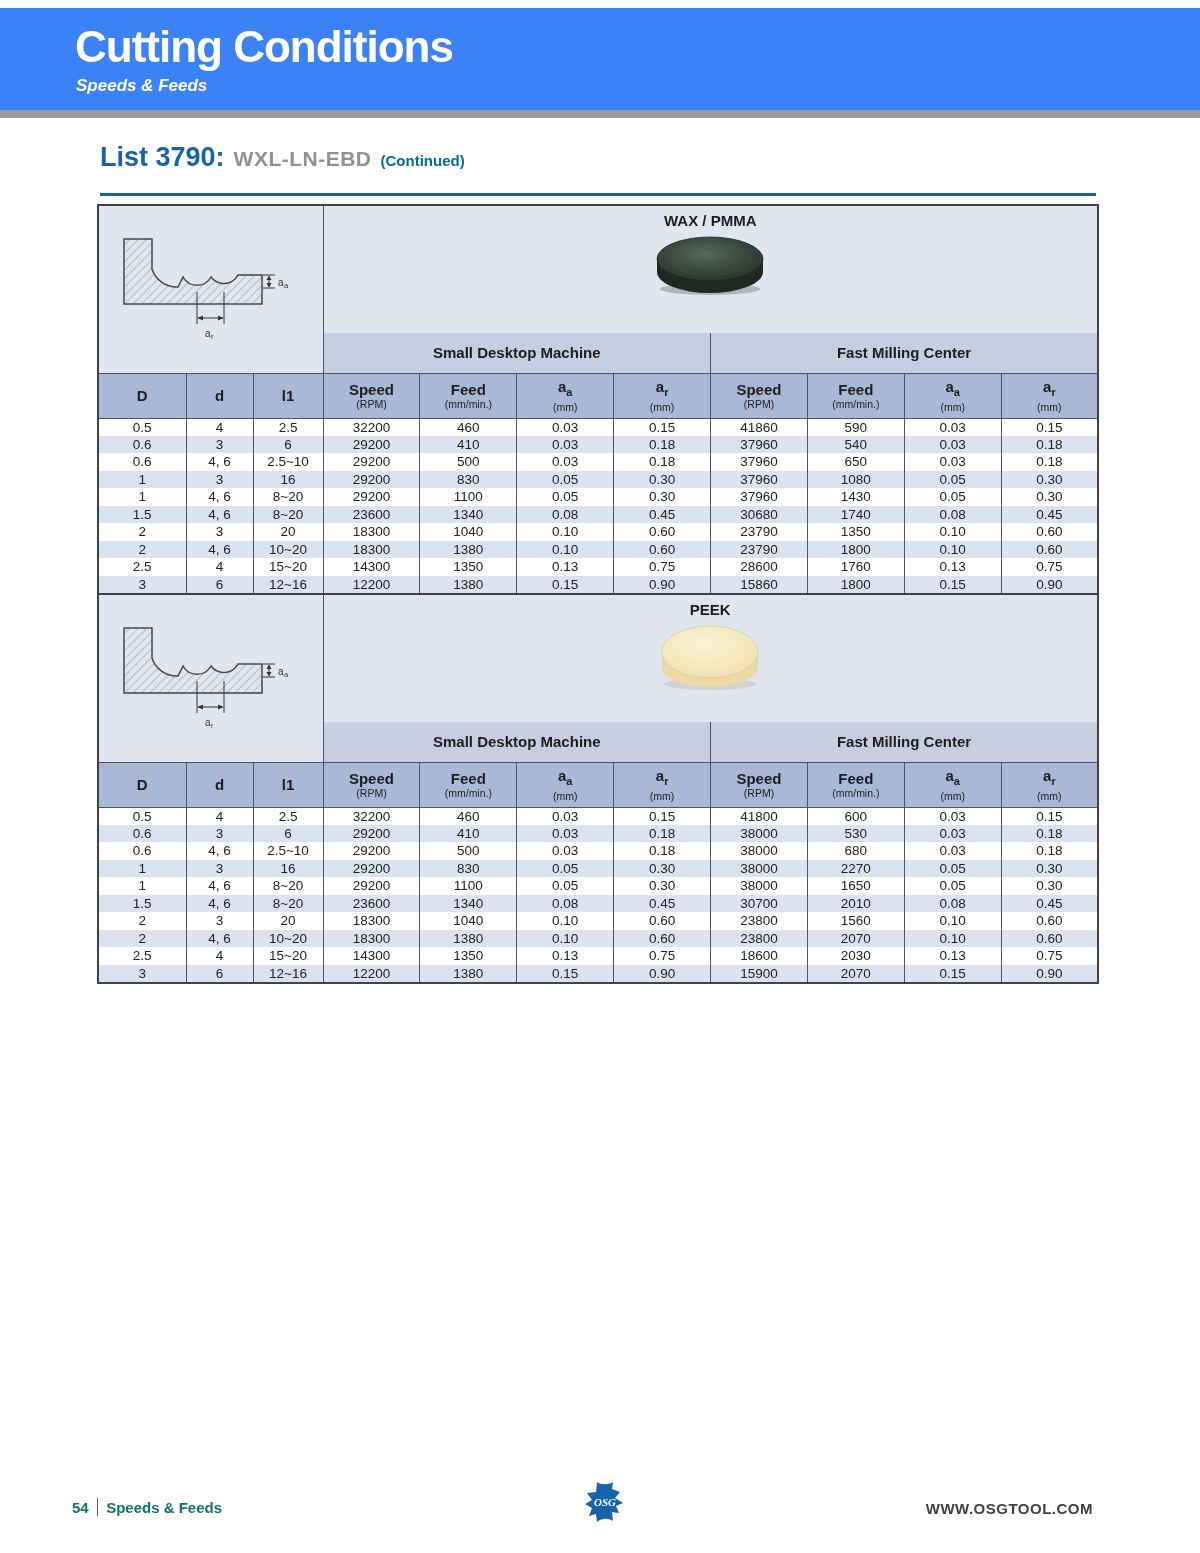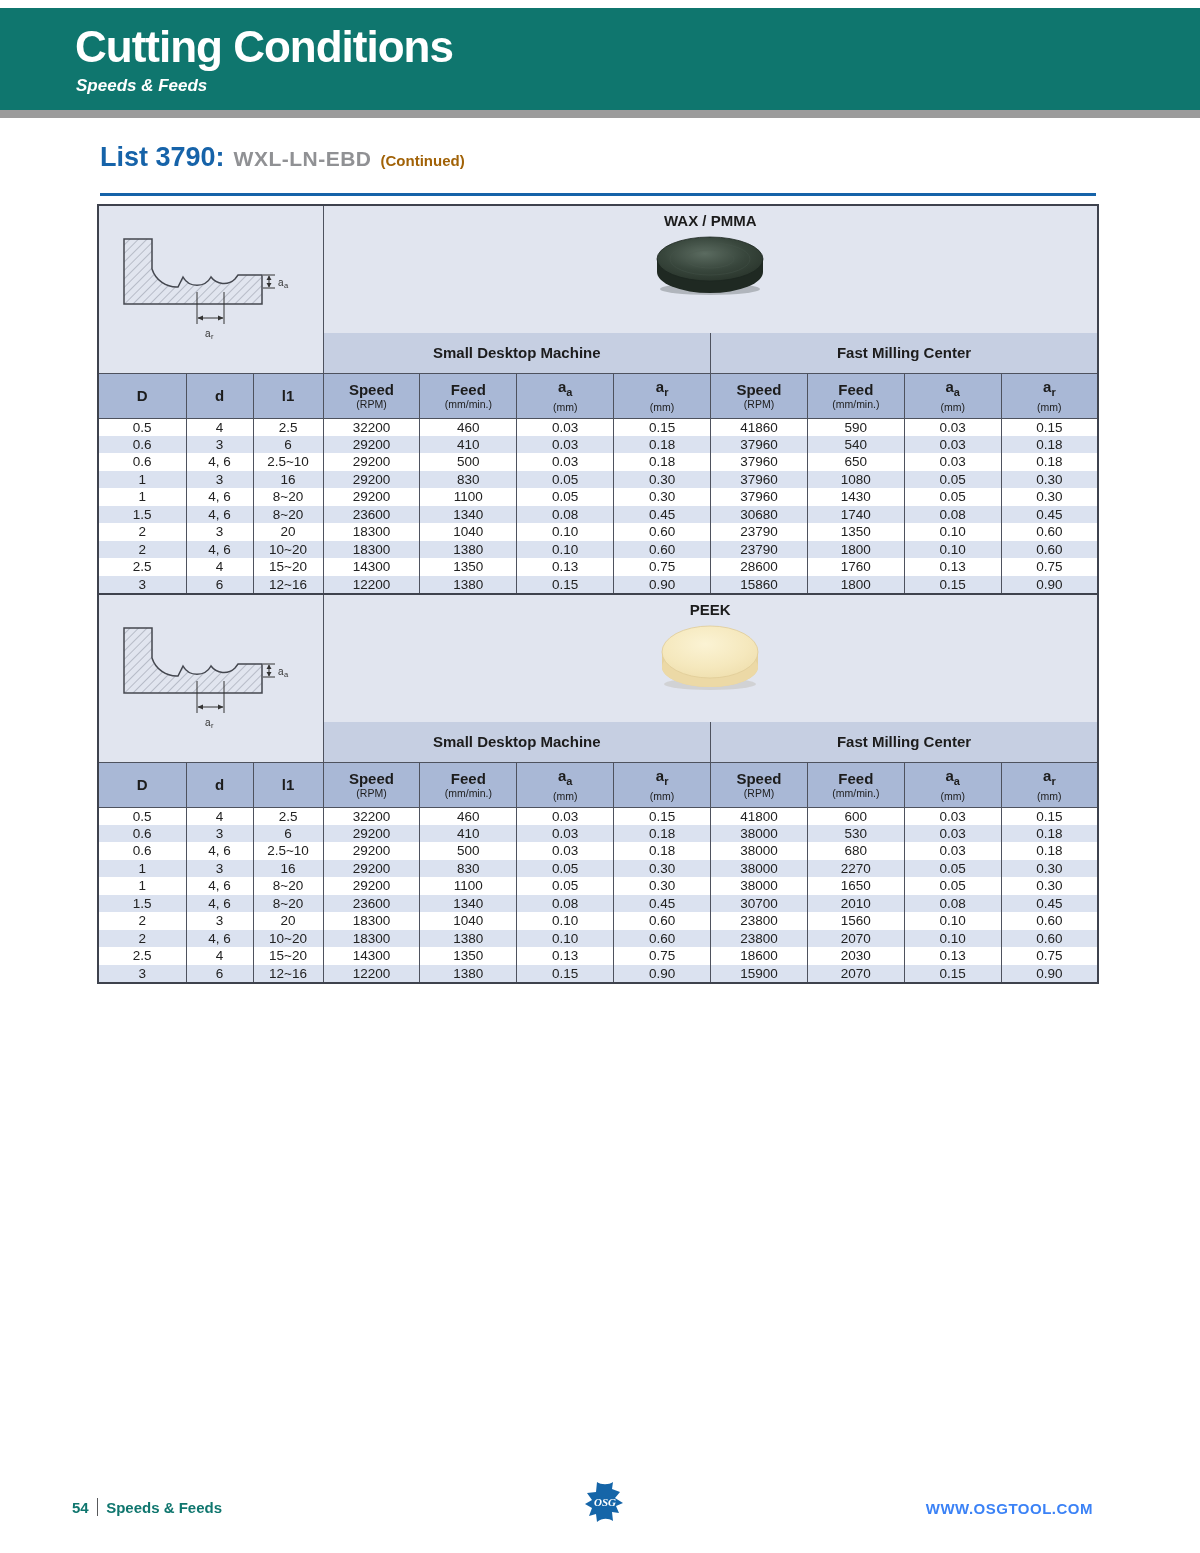--- a/index.html
+++ b/index.html
@@ -1,29 +1,29 @@
 <!DOCTYPE html>
 <html><head>
 <meta charset="utf-8">
 <style>
   * { margin:0; padding:0; box-sizing:border-box; }
   body { background:#ffffff; font-family:"Liberation Sans", sans-serif; }
   .page { position:relative; width:1200px; height:1553px; background:#ffffff; overflow:hidden; }
 
   
-  .topbar { position:absolute; left:0; top:8px; width:1200px; height:102px; background:#0f766e; }
+  .topbar { position:absolute; left:0; top:8px; width:1200px; height:102px; background:#3b82f6; }
   .topbar .title { position:absolute; left:75px; top:14px; color:#ffffff; font-size:44px; font-weight:bold; letter-spacing:-1px; }
   .topbar .subtitle { position:absolute; left:76px; top:68px; color:#ffffff; font-size:17px; font-weight:bold; font-style:italic; }
   .graybar { position:absolute; left:0; top:110px; width:1200px; height:8px; background:#9b9b9b; }
 
   
   .list-heading { position:absolute; left:100px; top:142px; width:996px; display:flex; align-items:baseline; gap:9px; border-bottom:3px solid #1663a9; padding-bottom:20px; }
   .list-heading .list-no { color:#1663a9; font-size:27px; font-weight:bold; }
   .list-heading .series { color:#909194; font-size:21px; font-weight:bold; letter-spacing:0.5px; }
-  .list-heading .cont { color:#a16207; font-size:15px; font-weight:bold; }
+  .list-heading .cont { color:#0369a1; font-size:15px; font-weight:bold; }
 
   
   .cc-wrap { position:absolute; left:97px; width:1000px; }
   .cc-wrap.t0 { top:204px; }
   .cc-wrap.t1 { top:593px; }
   table.cc { border-collapse:collapse; table-layout:fixed; width:1000px; border:2px solid #3e424d; }
   .cc td, .cc th { border:1px solid #4e525e; text-align:center; vertical-align:middle; overflow:hidden; }
   .cc .diagram-cell { background:#e1e5ef; height:140px; }
   .cc .material-cell { background:#e1e5ef; height:128px; padding:4px 0 0 0; vertical-align:top; }
   .cc .machine-cell { background:#c6cfe2; height:40px; font-size:15px; font-weight:bold; color:#1c1c1c; }
@@ -34,21 +34,21 @@
   .cc tbody td { border-top:0; border-bottom:0; font-size:13.5px; color:#222222; height:17.5px; line-height:17px; }
   .cc tbody tr:nth-child(even) { background:#dbe2f0; }
   .cc tbody tr:nth-child(odd) { background:#ffffff; }
 
   .material-title { font-size:15px; font-weight:bold; color:#1c1c1c; margin-top:2px; }
   .disc-holder { margin-top:3px; display:flex; justify-content:center; }
 
   
   .footer-left { position:absolute; left:72px; top:1498px; display:flex; align-items:center; gap:8px; color:#0f766e; font-size:15px; font-weight:bold; }
   .footer-left .bar { width:1.5px; height:18px; background:#58595b; }
-  .footer-right { position:absolute; right:107px; top:1500px; color:#3b82f6; font-size:15px; font-weight:bold; letter-spacing:0.5px; }
+  .footer-right { position:absolute; right:107px; top:1500px; color:#404040; font-size:15px; font-weight:bold; letter-spacing:0.5px; }
   .footer-logo { position:absolute; left:584px; top:1480px; }
 </style>
 </head>
 <body>
 
 <div class="page">
 
   <div class="topbar">
     <div class="title">Cutting Conditions</div>
     <div class="subtitle">Speeds &amp; Feeds</div>

